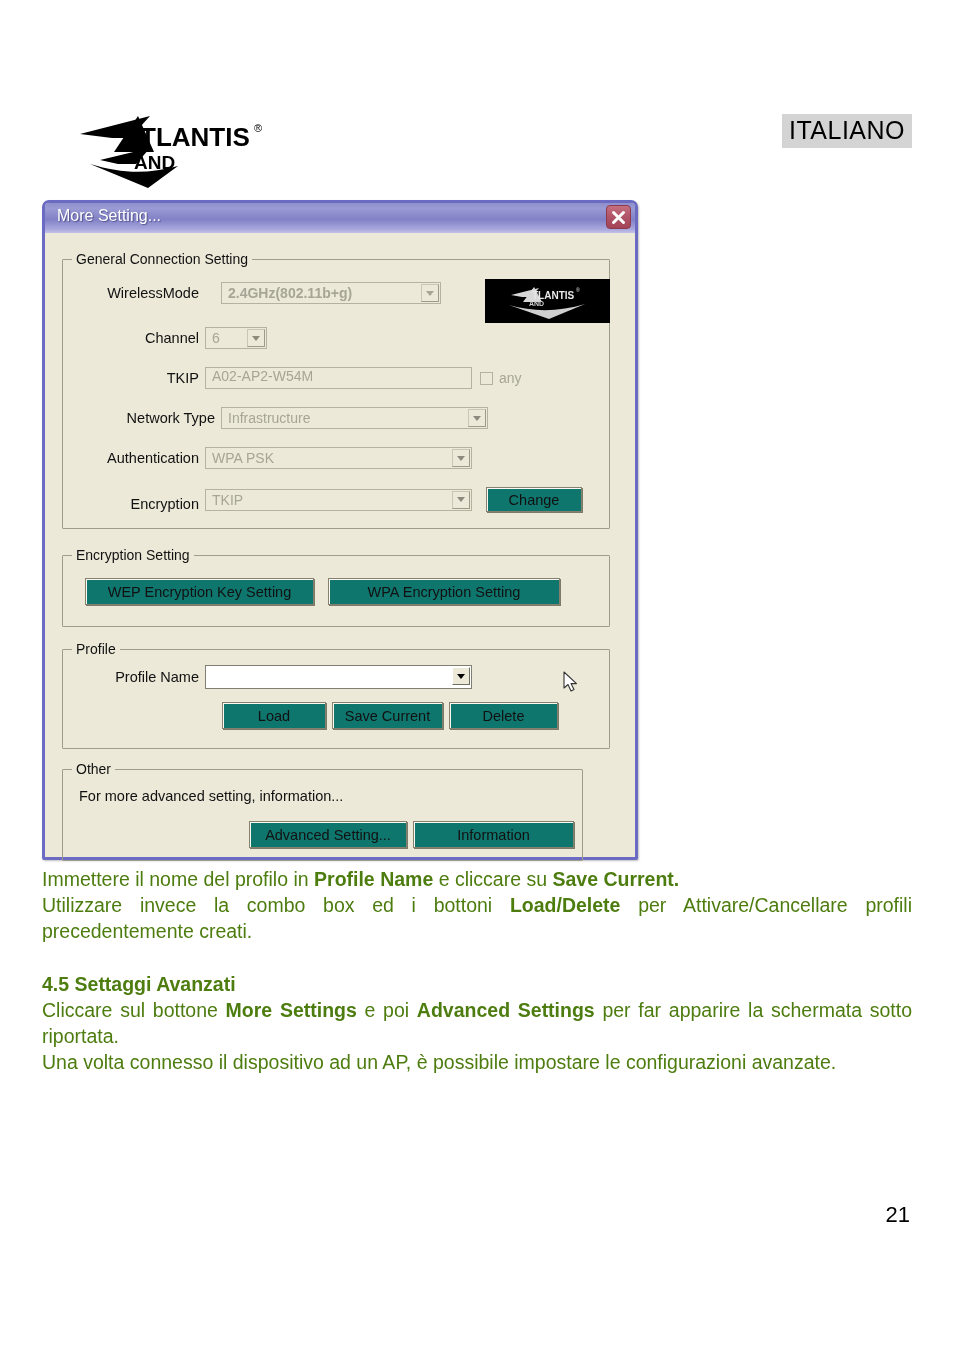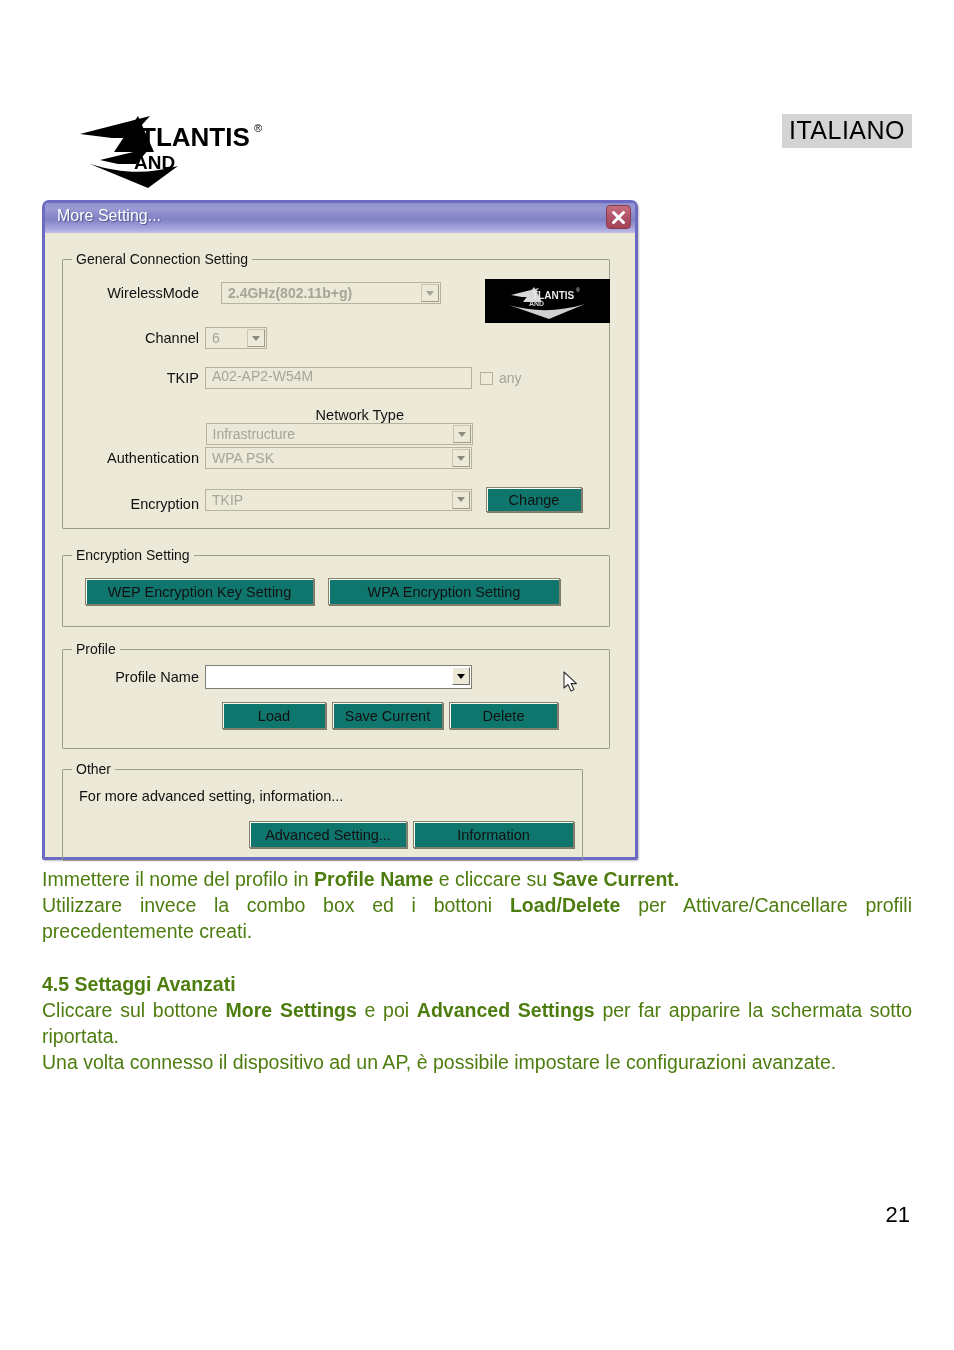--- a/index.html
+++ b/index.html
@@ -327,21 +327,21 @@
         <div class="field-label" style="width:136px;">TKIP</div>
         <div class="textbox" style="margin-left:6px; width:267px;">
           <span class="val">A02-AP2-W54M</span>
         </div>
         <div class="checkbox-wrap" style="margin-left:8px;">
           <span class="checkbox-box"></span>
           <span class="checkbox-label">any</span>
         </div>
       </div>
 
-      <div class="row" style="left:0; top:147px; width:100%;flex-direction:column;">
+      <div class="row" style="left:16px; top:147px; width:100%;">
         <div class="field-label" style="width:136px;">Network Type</div>
         <div class="combo" style="margin-left:6px; width:267px;">
           <span class="val">Infrastructure</span>
           <span class="arrow-btn">
             <svg width="8" height="5" viewBox="0 0 8 5">
                 <path d="M0 0 L8 0 L4 5 Z" fill="#8b8a7c"></path>
               </svg>
           </span>
         </div>
       </div>

